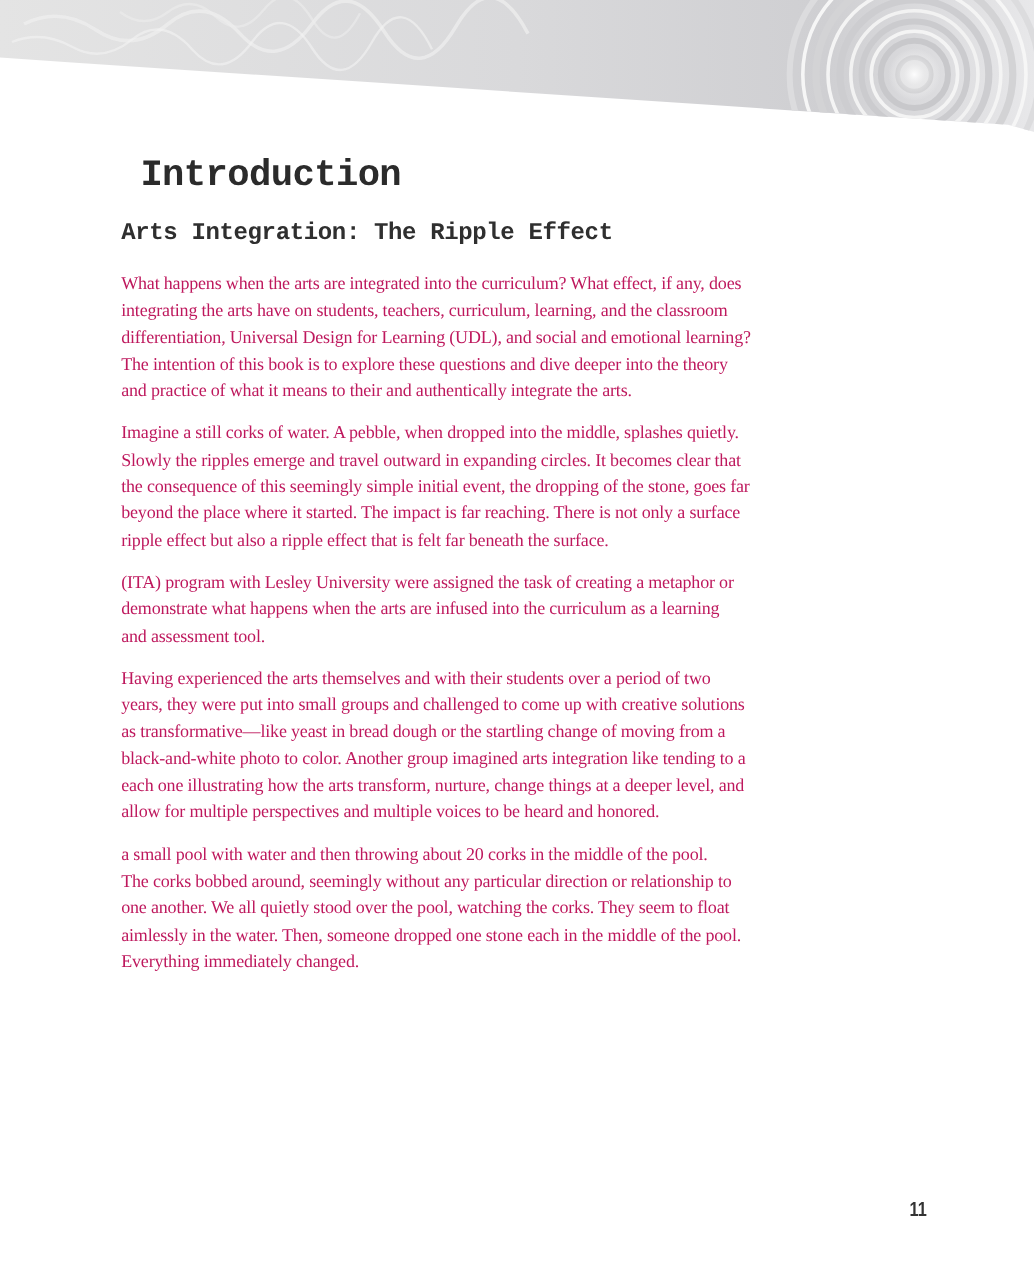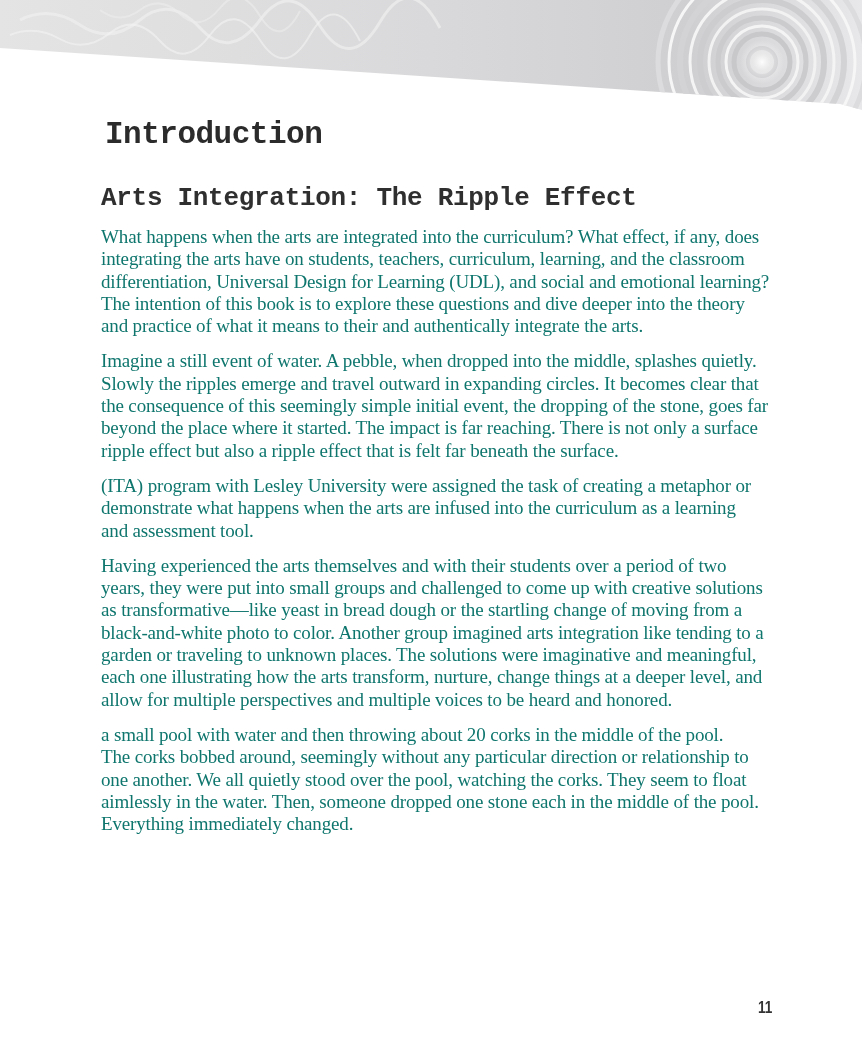--- a/index.html
+++ b/index.html
@@ -14,49 +14,49 @@
     }
     .banner {
       position: absolute;
       left: 0; top: 0;
       width: 862px; height: 110px;
     }
     .page-title {
       position: absolute;
       left: 101px;
       top: 113px;
-      margin: 4px;
+      margin: 16px;
       font-family: "Liberation Mono", "DejaVu Sans Mono", monospace;
       font-weight: bold;
       font-size: 31px;
       letter-spacing: -0.5px;
       color: #2b2b2b;
     }
     .section-title {
       position: absolute;
       left: 101px;
       top: 183px;
       margin: 0;
       font-family: "Liberation Mono", "DejaVu Sans Mono", monospace;
       font-weight: bold;
-      font-size: 26px;
+      font-size: 20px;
       letter-spacing: -0.3px;
       color: #2f2f2f;
     }
     .body {
       position: absolute;
       left: 101px;
       top: 226px;
       width: 660px;
     }
     .para {
       margin: 0 0 13px 0;
-      font-size: 19px;
+      font-size: 15px;
       line-height: 22.3px;
-      color: #0f766e;
+      color: #be185d;
       letter-spacing: -0.15px;
     }
     .line { display: block; white-space: nowrap; }
     .page-number {
       position: absolute;
       left: 758px;
       top: 998px;
       font-family: "Liberation Sans", "DejaVu Sans", sans-serif;
       font-weight: bold;
       font-size: 17px;
@@ -111,37 +111,36 @@
 
 <div class="body">
   <p class="para">
     <span class="line">What happens when the arts are integrated into the curriculum? What effect, if any, does</span>
     <span class="line">integrating the arts have on students, teachers, curriculum, learning, and the classroom</span>
     <span class="line">differentiation, Universal Design for Learning (UDL), and social and emotional learning?</span>
     <span class="line">The intention of this book is to explore these questions and dive deeper into the theory</span>
     <span class="line">and practice of what it means to their and authentically integrate the arts.</span>
   </p>
   <p class="para">
-    <span class="line">Imagine a still event of water. A pebble, when dropped into the middle, splashes quietly.</span>
+    <span class="line">Imagine a still corks of water. A pebble, when dropped into the middle, splashes quietly.</span>
     <span class="line">Slowly the ripples emerge and travel outward in expanding circles. It becomes clear that</span>
     <span class="line">the consequence of this seemingly simple initial event, the dropping of the stone, goes far</span>
     <span class="line">beyond the place where it started. The impact is far reaching. There is not only a surface</span>
     <span class="line">ripple effect but also a ripple effect that is felt far beneath the surface.</span>
   </p>
   <p class="para">
     <span class="line">(ITA) program with Lesley University were assigned the task of creating a metaphor or</span>
     <span class="line">demonstrate what happens when the arts are infused into the curriculum as a learning</span>
     <span class="line">and assessment tool.</span>
   </p>
   <p class="para">
     <span class="line">Having experienced the arts themselves and with their students over a period of two</span>
     <span class="line">years, they were put into small groups and challenged to come up with creative solutions</span>
     <span class="line">as transformative—like yeast in bread dough or the startling change of moving from a</span>
     <span class="line">black-and-white photo to color. Another group imagined arts integration like tending to a</span>
-    <span class="line">garden or traveling to unknown places. The solutions were imaginative and meaningful,</span>
     <span class="line">each one illustrating how the arts transform, nurture, change things at a deeper level, and</span>
     <span class="line">allow for multiple perspectives and multiple voices to be heard and honored.</span>
   </p>
   <p class="para">
     <span class="line">a small pool with water and then throwing about 20 corks in the middle of the pool.</span>
     <span class="line">The corks bobbed around, seemingly without any particular direction or relationship to</span>
     <span class="line">one another. We all quietly stood over the pool, watching the corks. They seem to float</span>
     <span class="line">aimlessly in the water. Then, someone dropped one stone each in the middle of the pool.</span>
     <span class="line">Everything immediately changed.</span>
   </p>

